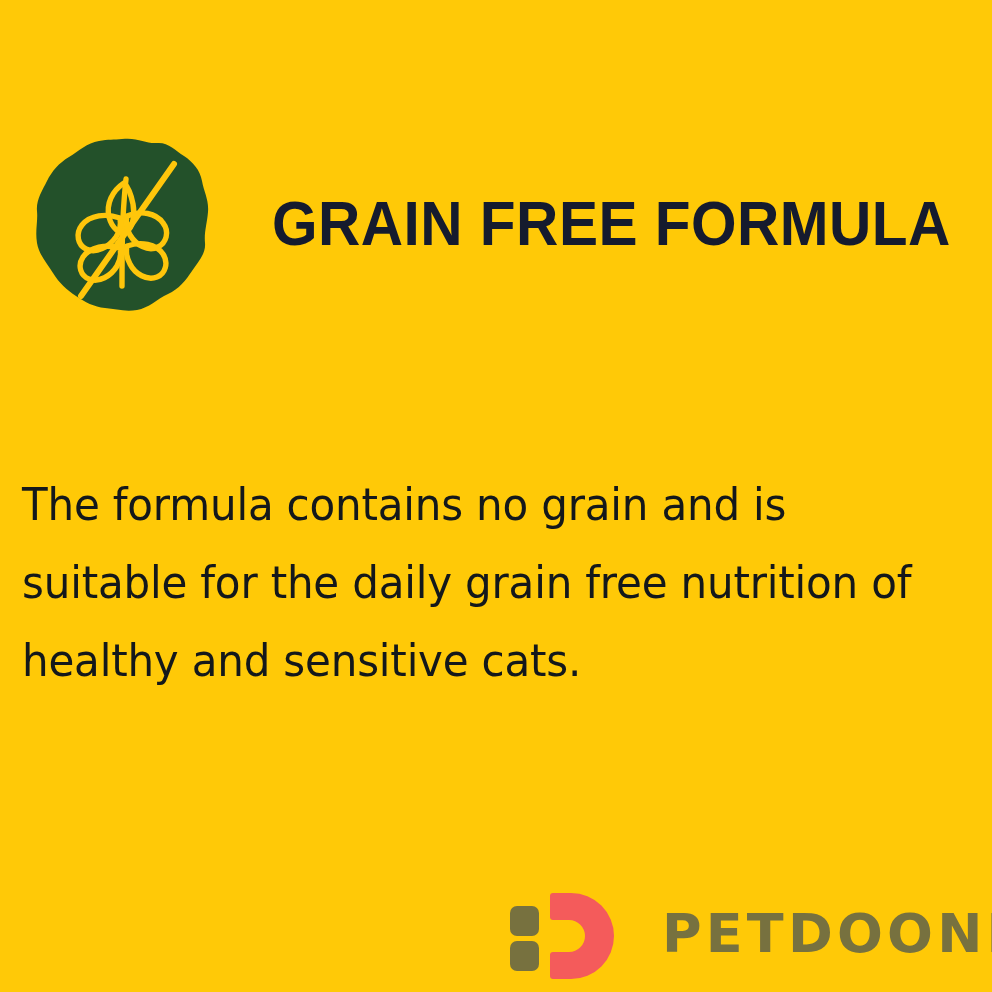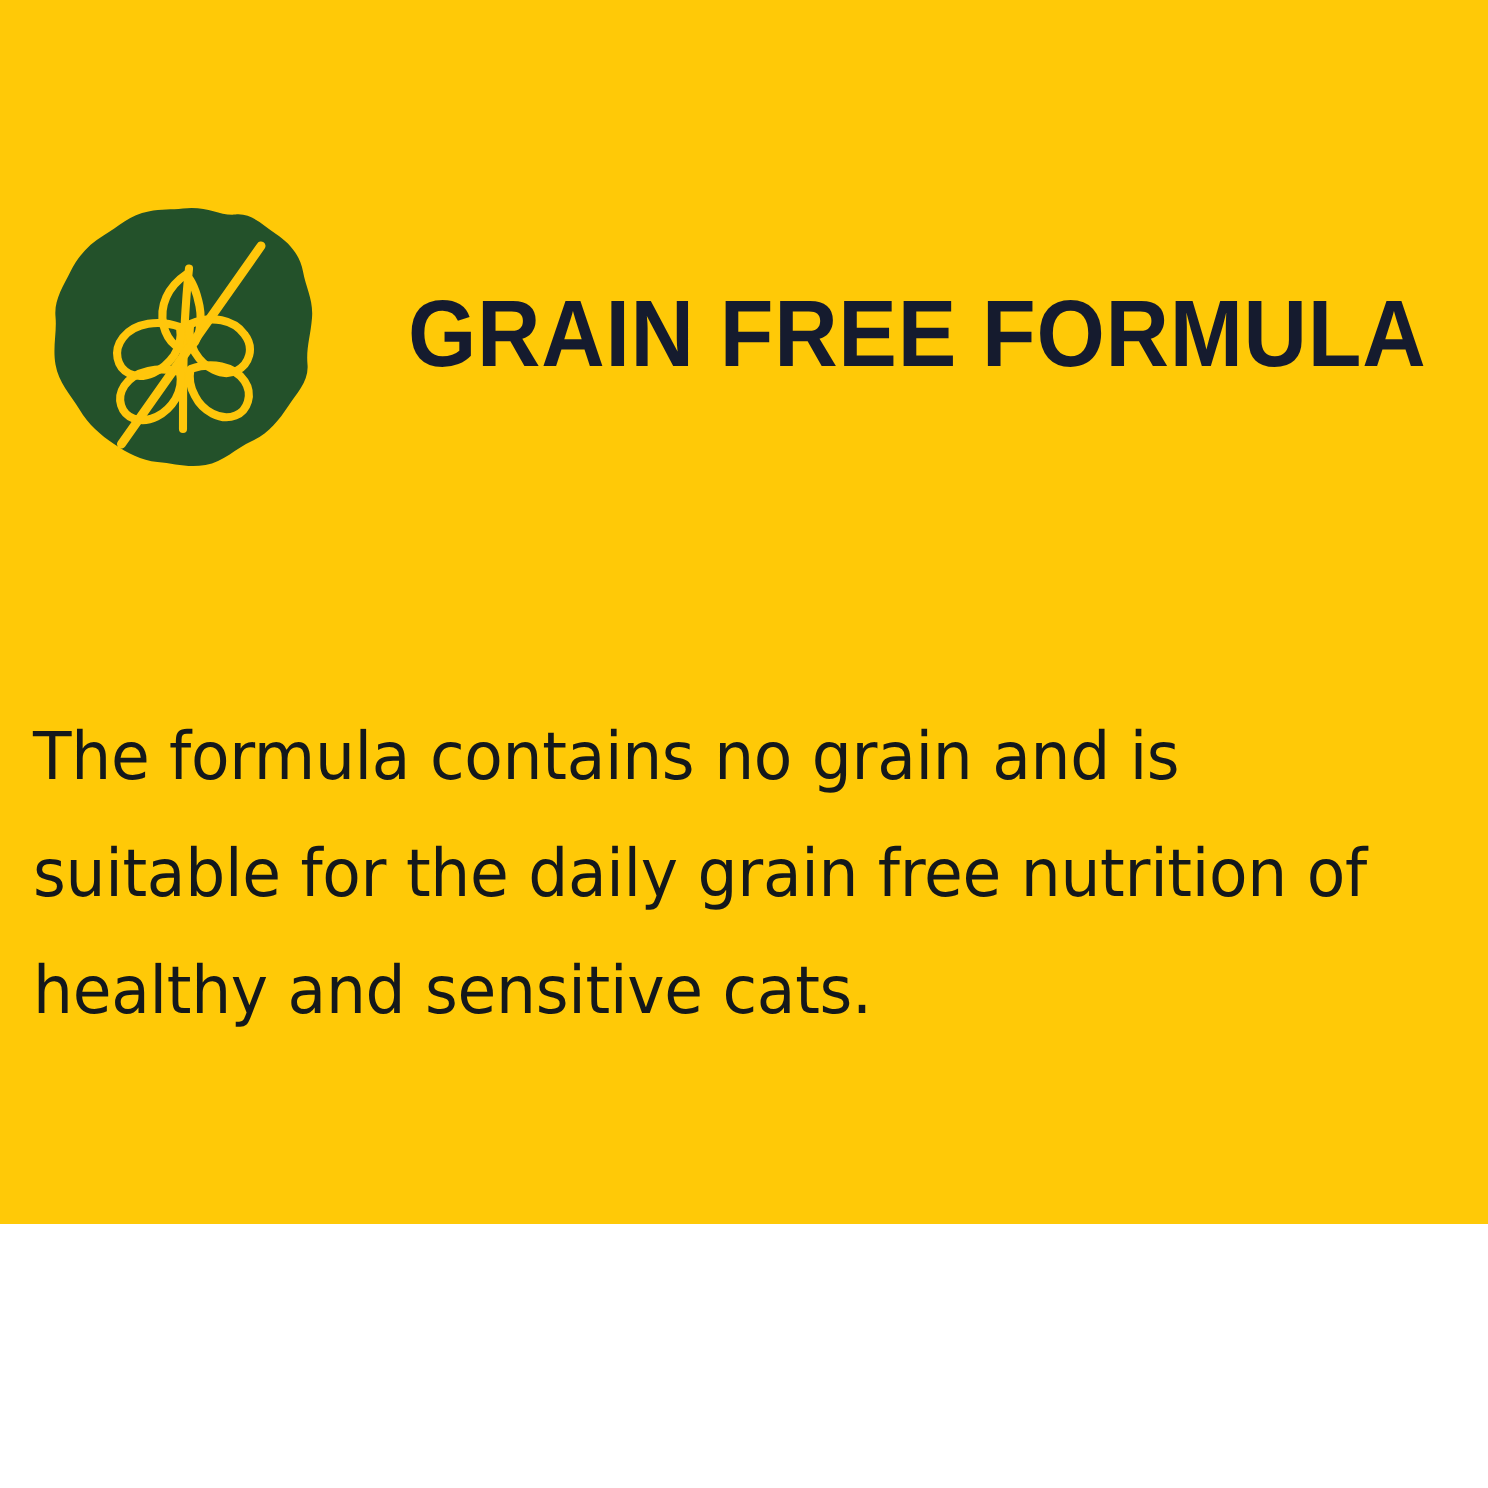--- a/index.html
+++ b/index.html
@@ -9,21 +9,21 @@
   body {
     width: 992px;
     height: 992px;
     overflow: hidden;
     font-family: "Liberation Sans", sans-serif;
   }
 
   #promo-card {
     position: relative;
     width: 992px;
-    height: 816px;
+    height: 992px;
     background: #FFC907;
     overflow: hidden;
   }
 
   
   .header-row {
     position: absolute;
     left: 0;
     top: 132px;
     width: 992px;

